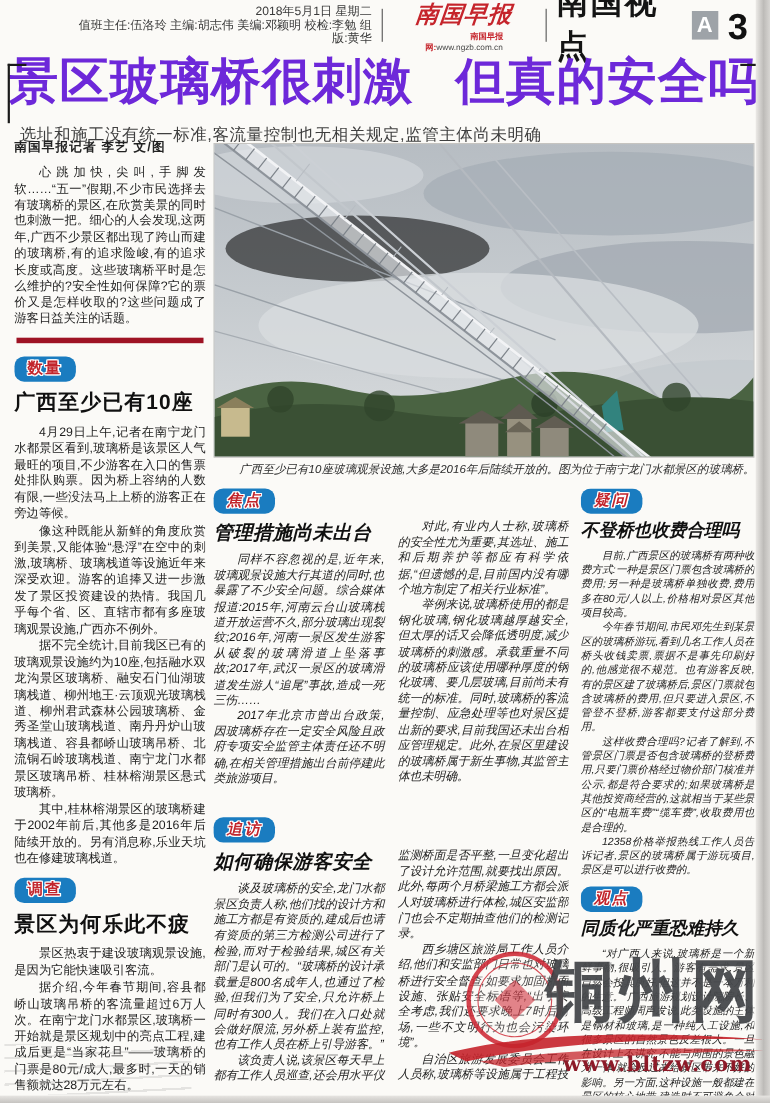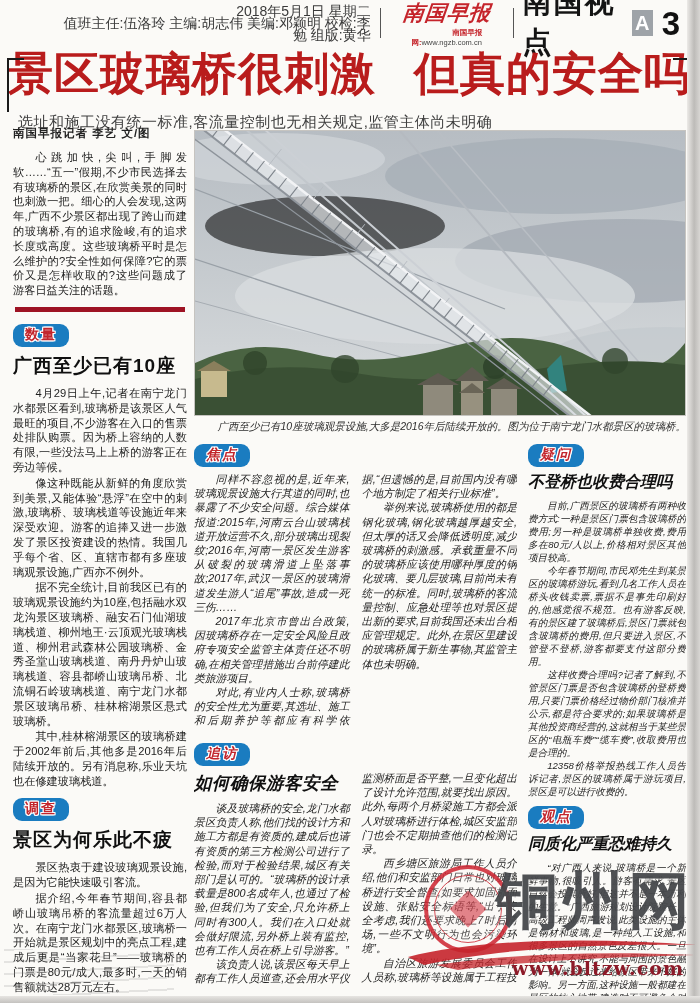--- a/index.html
+++ b/index.html
@@ -10,39 +10,39 @@
     background:#fbfaf7; overflow:hidden; color:#1c1c1c;
   }
   .edge-right { position:absolute; top:0; right:0; width:13px; height:100%;
     background:linear-gradient(to right,#eceae7,#bdbbb8 55%,#d8d6d3); }
   .edge-bottom { position:absolute; bottom:0; left:0; width:100%; height:7px;
     background:linear-gradient(to bottom,#e7e5e2,#c4c2bf); }
 
   
   .masthead { position:absolute; top:4px; left:60px; right:20px; height:38px;
     display:flex; justify-content:flex-end; align-items:center; gap:9px; }
-  .mh-meta { text-align:right; font-size:14px; color:#3a3a3a; line-height:12px; }
+  .mh-meta { text-align:right; font-size:11px; color:#3a3a3a; line-height:12px; }
   .mh-sep { width:1px; height:30px; background:#555; }
   .mh-logo-wrap { text-align:center; }
   .mh-logo { font-family:"DejaVu Serif", serif; font-style:italic; font-weight:bold;
     font-size:21px; color:#c5242b; letter-spacing:1px; transform:skewX(-6deg); }
   .mh-site { font-size:7.5px; color:#444; margin-top:1px; }
   .mh-site b { color:#c5242b; font-weight:bold;margin-left:41px; }
   .mh-section { font-size:29px; font-weight:900; color:#141414; letter-spacing:2px; }
   .mh-badge { width:26px; height:26px; background:#9ea3a8; color:#fff;
     font-size:20px; font-weight:900; display:flex; align-items:center; justify-content:center; }
   .mh-pageno { font-size:33px; font-weight:900; color:#111; line-height:1; }
 
   
   .headline-zone { position:absolute; top:44px; left:10px; width:678px; }
   .bracket-l, .bracket-r { position:absolute; top:14px; width:17px; height:54px; }
   .bracket-l { left:-3px; border-top:2.5px solid #1a1a1a; border-left:2.5px solid #1a1a1a; }
   .bracket-r { right:-2px; border-top:2.5px solid #1a1a1a; border-right:2.5px solid #1a1a1a; }
   .headline { display:flex; justify-content:center; gap:38px; padding:0 18px;
-    font-size:45px; font-weight:900; color:#b91c1c; letter-spacing:1px;
+    font-size:45px; font-weight:900; color:#6d28d9; letter-spacing:1px;
     font-family:"DejaVu Sans", sans-serif; white-space:nowrap; }
   .subhead { margin-top:9px; padding-left:8px; font-size:15px; font-weight:400;
     color:#3f3f3f; letter-spacing:0.5px; }
 
   
   .col-left { position:absolute; top:126px; left:13px; width:174px; height:870px; overflow:hidden; }
   .byline { font-size:11.5px; font-weight:700; color:#222; letter-spacing:1px; margin-bottom:9px; }
   .intro p, .body p { font-size:11.2px; line-height:14.8px; text-align:justify;
     text-indent:2em; color:#1d1d1d; }
   .redrule { height:5px; background:#9e1324; margin:9px 2px 12px 2px; }
@@ -247,20 +247,21 @@
       </svg>
     </div>
     <div class="caption">广西至少已有10座玻璃观景设施,大多是2016年后陆续开放的。图为位于南宁龙门水都景区的玻璃桥。</div>
 
     <div class="articles-row">
       <div class="two-col-zone">
 
         <div>
           <span class="pill">焦点</span>
           <div class="two-col-body jiaodian-body">
+            <h2>管理措施尚未出台</h2>
             <p>同样不容忽视的是,近年来,玻璃观景设施大行其道的同时,也暴露了不少安全问题。综合媒体报道:2015年,河南云台山玻璃栈道开放运营不久,部分玻璃出现裂纹;2016年,河南一景区发生游客从破裂的玻璃滑道上坠落事故;2017年,武汉一景区的玻璃滑道发生游人“追尾”事故,造成一死三伤……</p>
             <p>2017年北京市曾出台政策,因玻璃桥存在一定安全风险且政府专项安全监管主体责任还不明确,在相关管理措施出台前停建此类旅游项目。</p>
             <p>对此,有业内人士称,玻璃桥的安全性尤为重要,其选址、施工和后期养护等都应有科学依据,“但遗憾的是,目前国内没有哪个地方制定了相关行业标准”。</p>
             <p>举例来说,玻璃桥使用的都是钢化玻璃,钢化玻璃越厚越安全,但太厚的话又会降低透明度,减少玻璃桥的刺激感。承载重量不同的玻璃桥应该使用哪种厚度的钢化玻璃、要几层玻璃,目前尚未有统一的标准。同时,玻璃桥的客流量控制、应急处理等也对景区提出新的要求,目前我国还未出台相应管理规定。此外,在景区里建设的玻璃桥属于新生事物,其监管主体也未明确。</p>
           </div>
         </div>
 
         <div class="art-gap">
           <span class="pill">追访</span>
           <div class="two-col-body zhuifang-body">

